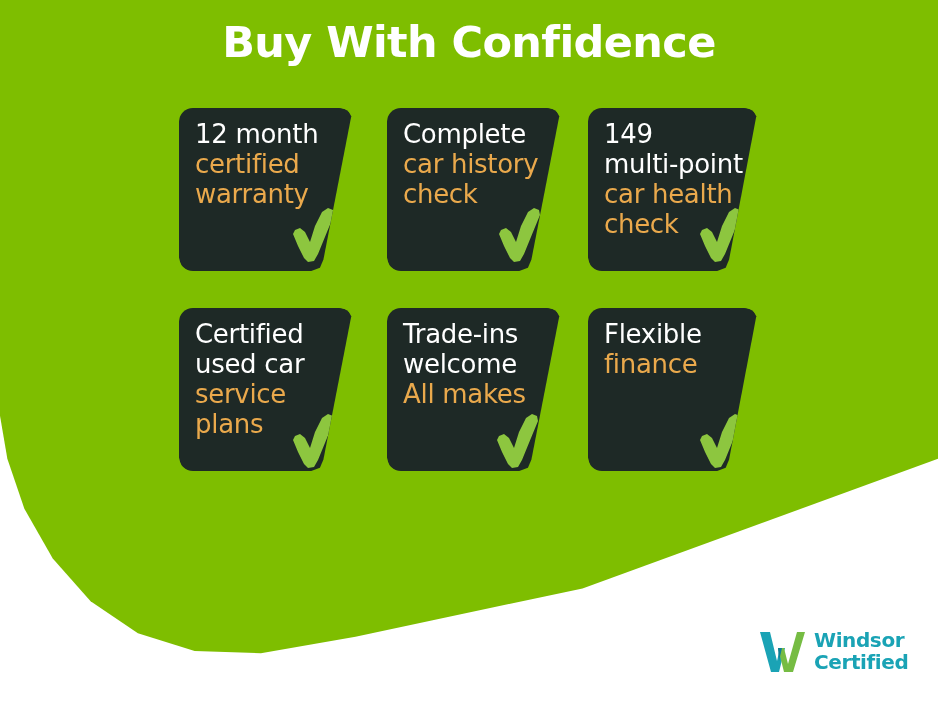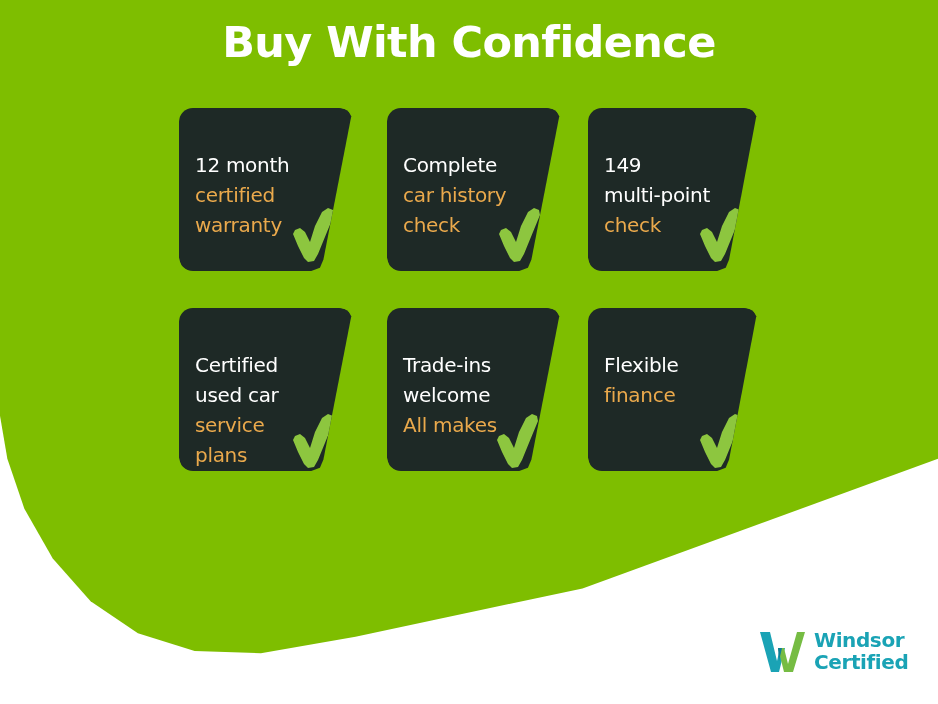--- a/index.html
+++ b/index.html
@@ -94,26 +94,25 @@
 
   .card.col0 { left: 0px; }
   .card.col1 { left: 208px; }
   .card.col2 { left: 409px; width: 170px; }
 
   .card-text {
     position: absolute;
     left: 16px;
     top: 11px;
     right: 18px;
-    font-size: 20px;
+    font-size: 26px;
     line-height: 30px;
     font-weight: normal;
     letter-spacing: -0.3px;
     font-family: "DejaVu Sans", sans-serif;
-    margin-top: 31px;
   }
 
   .line-white  { color: #ffffff; display: block; white-space: nowrap; }
   .line-orange { color: #EAA94C; display: block; white-space: nowrap; }
 
   
   .tick {
     position: absolute;
     width: 48px;
     height: 58px;
@@ -188,20 +187,21 @@
           <svg viewBox="0 0 48 58" xmlns="http://www.w3.org/2000/svg">
             <path d="M4 28 L6 24 L11 22 L16 26 L20 34 L21 36 L26 20 L33 6 L39 2 L44 4 L45 9 L38 26 L29 48 L25 55 L19 56 L15 52 L9 40 Z" fill="#8DC63F"></path>
           </svg>
         </div>
       </div>
 
       <div class="card col2">
         <div class="card-text">
           <span class="line-white">149</span>
           <span class="line-white">multi-point</span>
+          <span class="line-orange">car health</span>
           <span class="line-orange">check</span>
         </div>
         <div class="tick">
           <svg viewBox="0 0 48 58" xmlns="http://www.w3.org/2000/svg">
             <path d="M4 28 L6 24 L11 22 L16 26 L20 34 L21 36 L26 20 L33 6 L39 2 L44 4 L45 9 L38 26 L29 48 L25 55 L19 56 L15 52 L9 40 Z" fill="#8DC63F"></path>
           </svg>
         </div>
       </div>
 
     </div>

